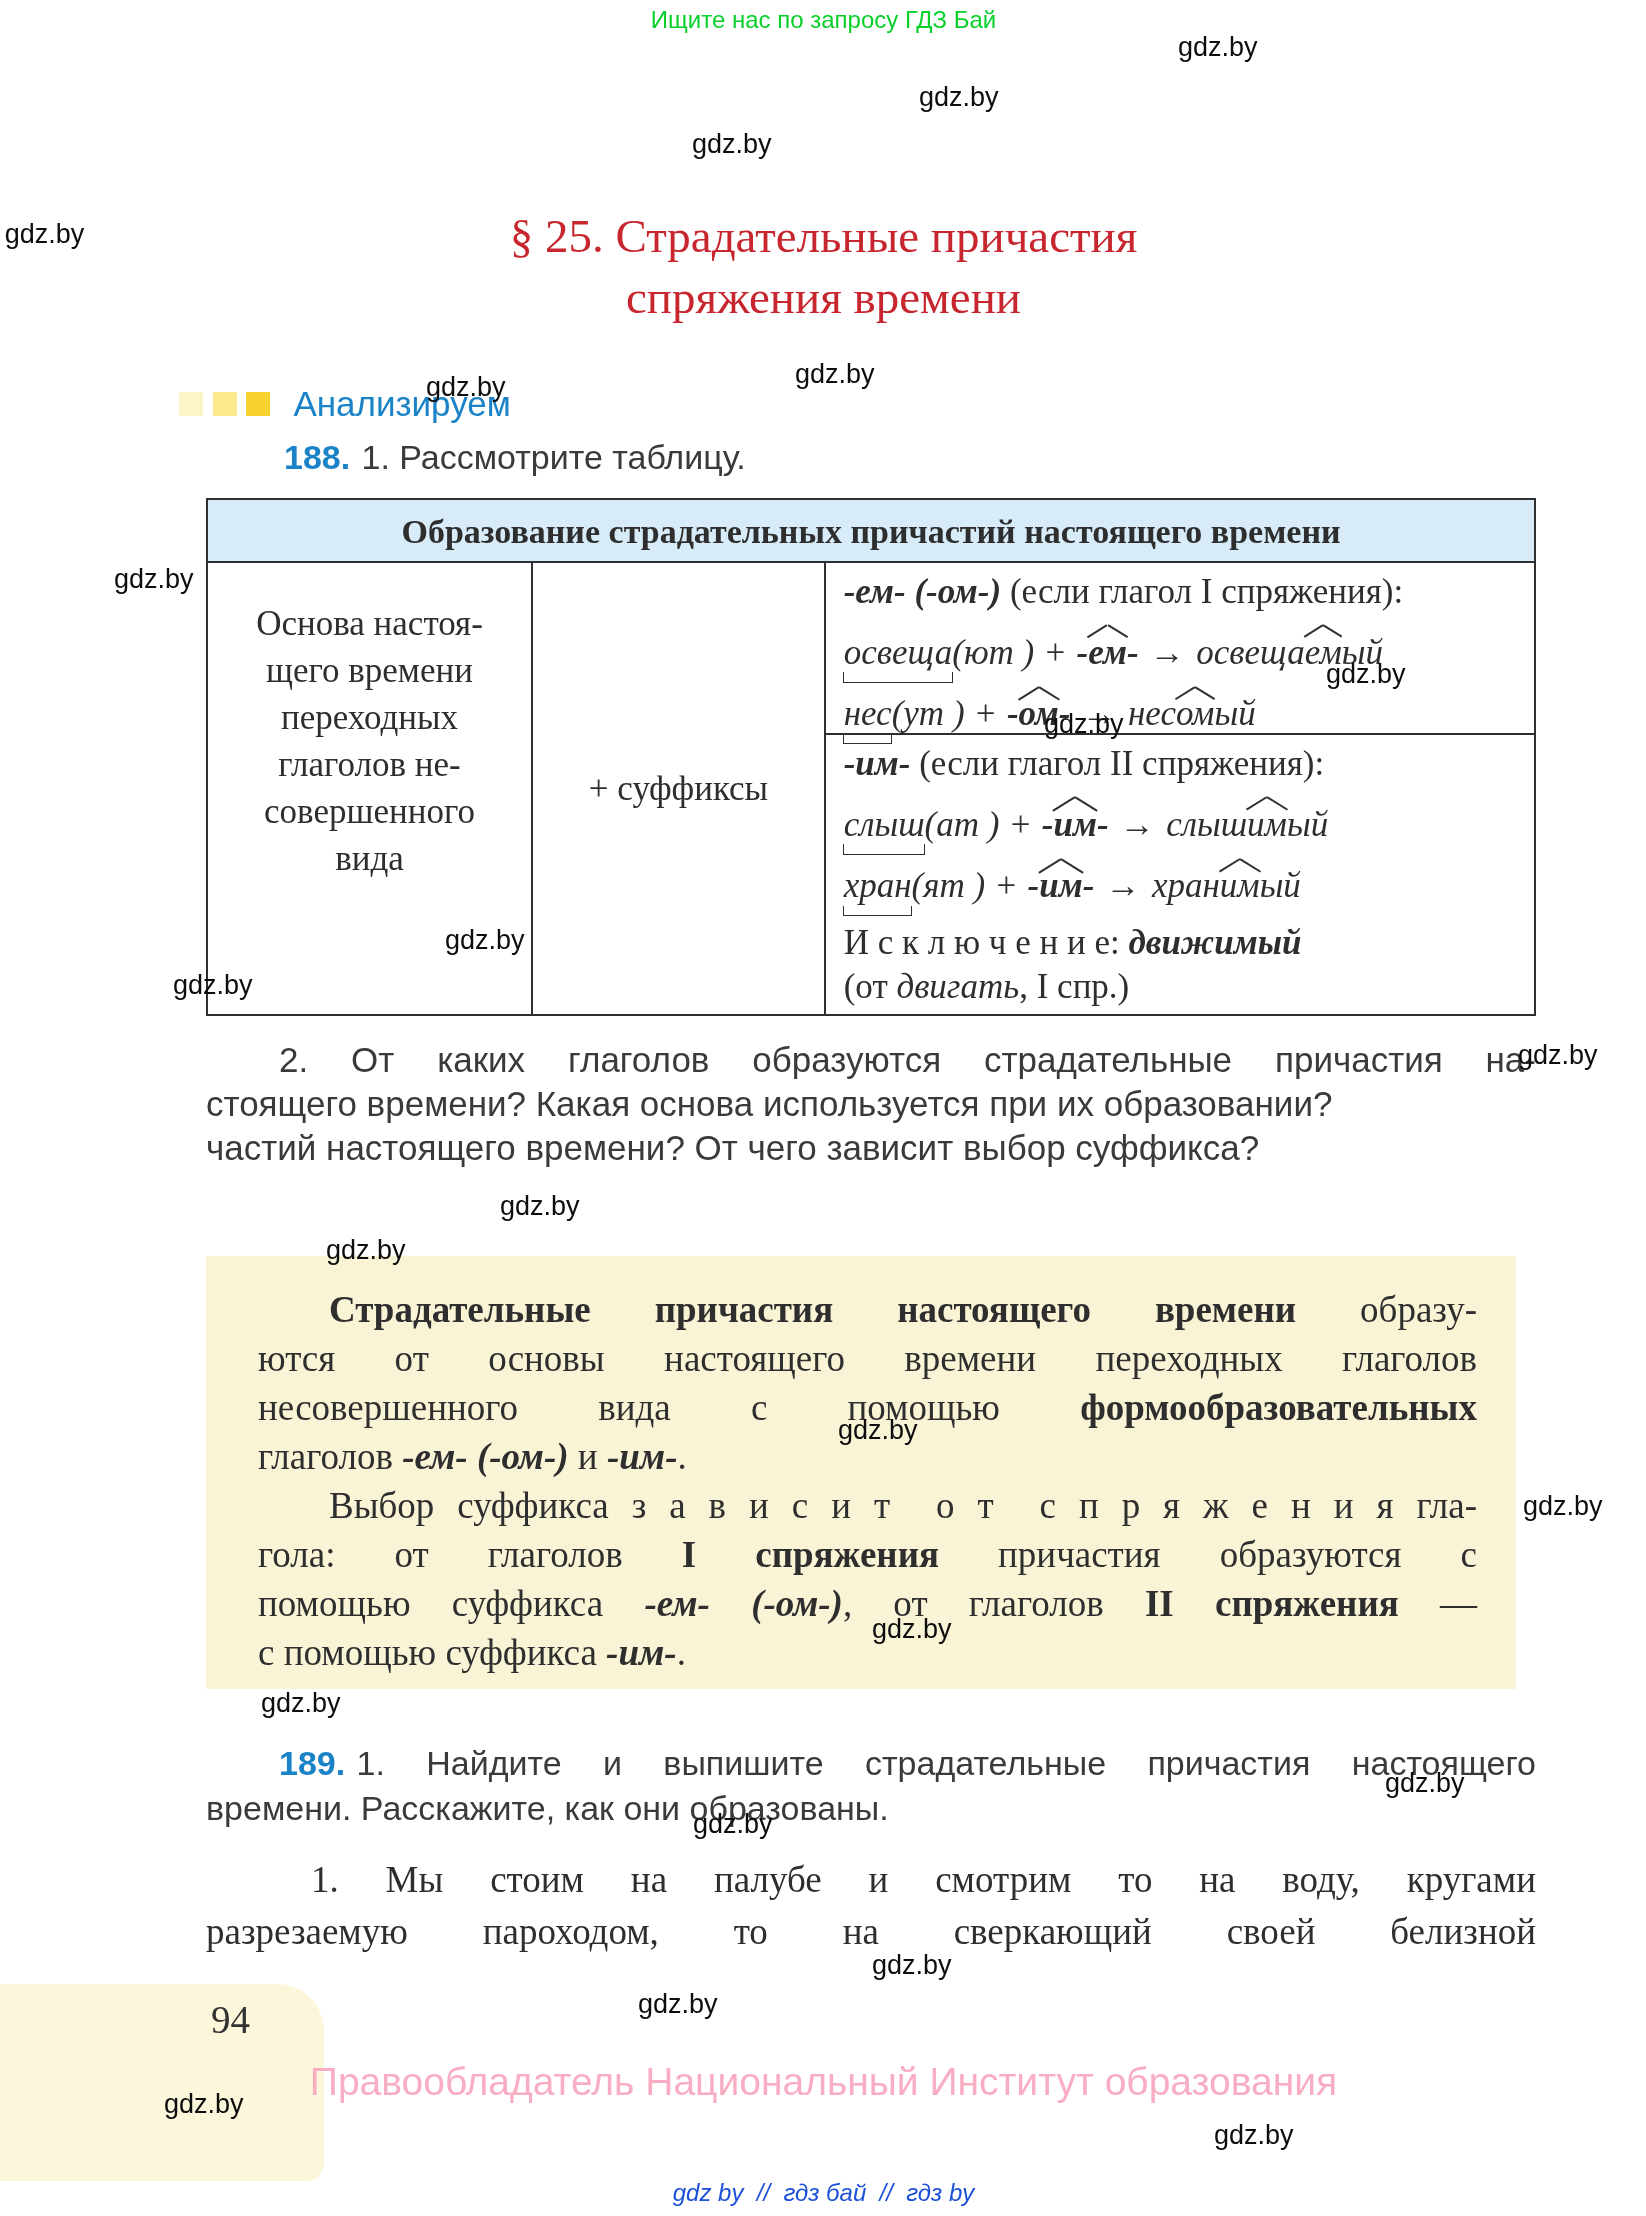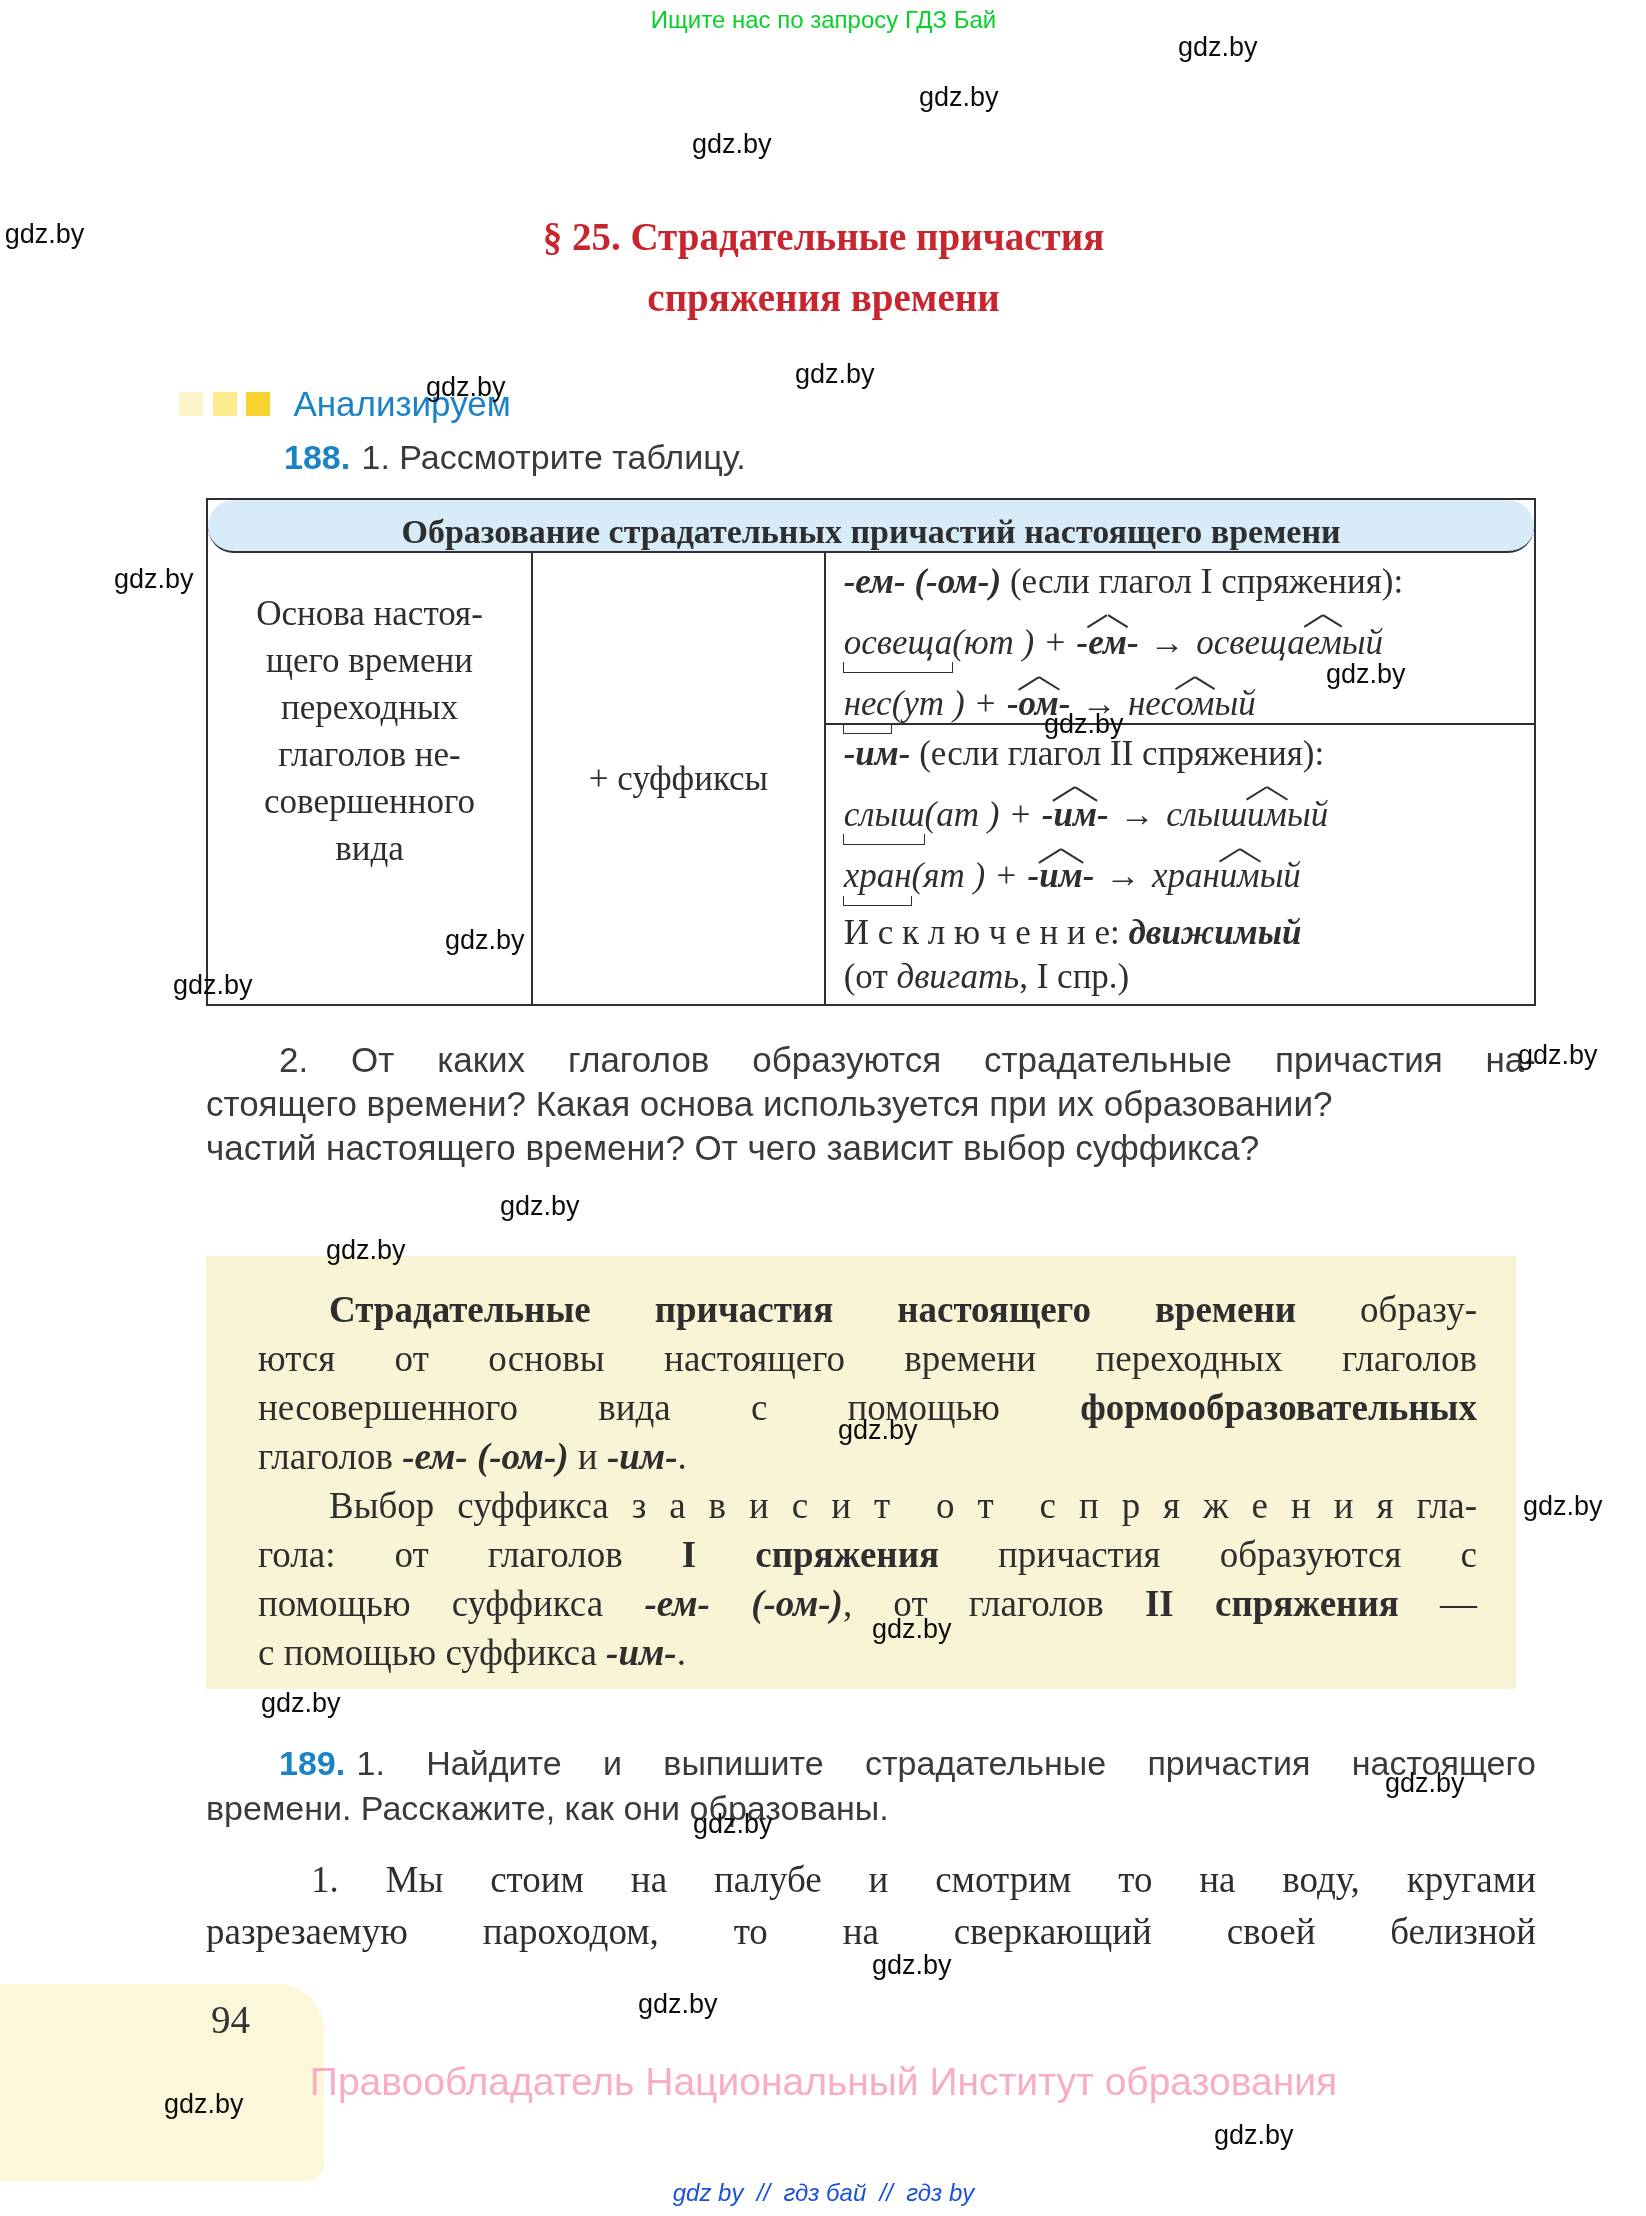--- a/index.html
+++ b/index.html
@@ -24,39 +24,39 @@
 
   
   .banner-green{top:6.4px;font-size:24px;color:var(--green);}
   .wm-item{
     position:absolute;font-family:"Liberation Sans","DejaVu Sans",sans-serif;
     font-size:27px;color:#0d0d0d;white-space:nowrap;z-index:9;
   }
   #watermark-layer{position:absolute;inset:0;z-index:9;pointer-events:none;}
 
   
-  .title{top:206px;color:var(--red);font-weight:bold;font-size:39px;line-height:61px;}
+  .title{top:206px;color:var(--red);font-weight:normal;font-size:47px;line-height:61px;}
   .title span{display:block;}
 
   
   .analyze{top:390px;left:179px;height:27px;}
   .sq{display:inline-block;width:24px;height:24px;margin-right:9.7px;vertical-align:middle;}
   .sq1{background:var(--square1,#fdf4ca);}
   .sq2{background:var(--square2,#fceb8e);}
   .sq3{background:var(--square3,#f8d32f);}
   .analyze-label{color:var(--blue);font-size:35px;vertical-align:middle;margin-left:9.7px;line-height:27px;}
 
   .ex-line{left:284px;top:438px;font-size:34px;color:var(--sans-ink);}
   .ex-num{color:var(--blue);font-weight:bold;margin-right:11.3px;}
 
   
   .tbl{left:206px;top:498px;width:1330px;border:2.4px solid var(--line);}
   .tbl-header{
     background:var(--thead);border-bottom:2.4px solid var(--line);
-    font-weight:bold;font-size:34px;line-height:63px;text-align:center;height:53px;border-radius:26px;
+    font-weight:bold;font-size:34px;line-height:63px;text-align:center;height:63px;
   }
   .tbl-body{display:flex;height:451px;}
   .colA{width:325px;border-right:2.4px solid var(--line);padding-top:37px;text-align:center;font-size:35px;line-height:47px;}
   .colB{width:293px;border-right:2.4px solid var(--line);display:flex;align-items:center;justify-content:center;font-size:35px;}
   .colC{flex:1;display:flex;flex-direction:column;font-size:35px;}
   .cellTop{height:172px;border-bottom:2.4px solid var(--line);padding:8px 17.7px 0;}
   .cellBot{flex:1;padding:8px 17.7px 0;}
   .intro-line{line-height:42px;}
   .formula{margin-top:17.7px;line-height:44px;white-space:nowrap;}
   .op{margin:0 11.3px;}

